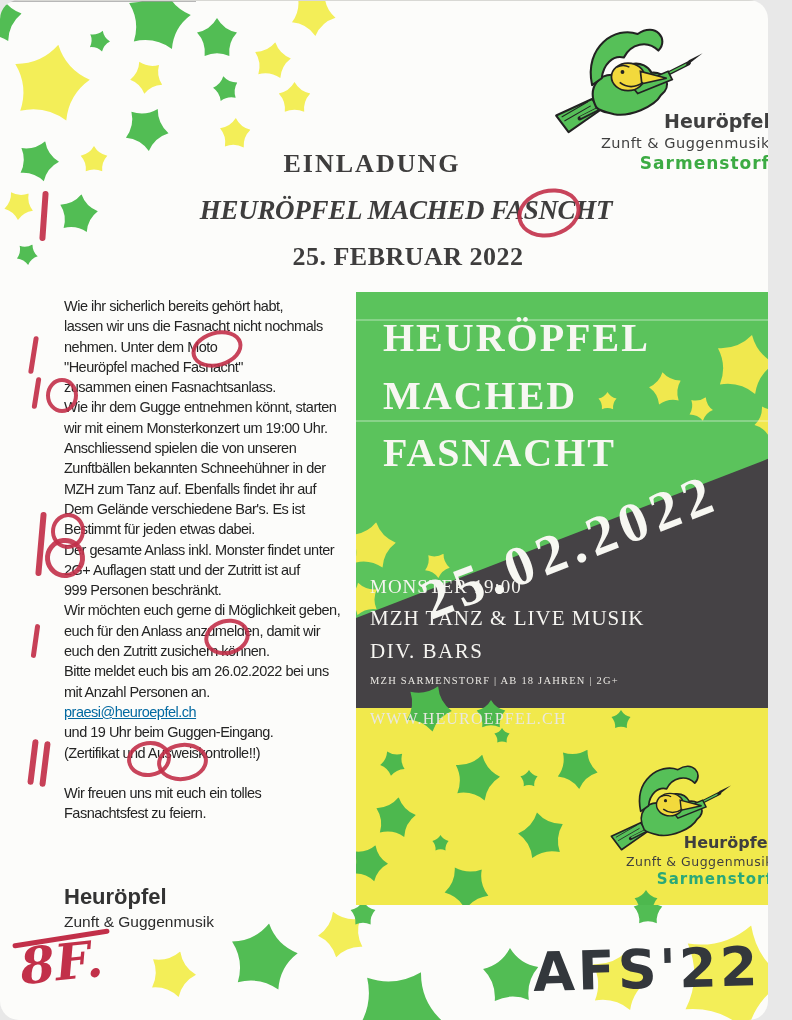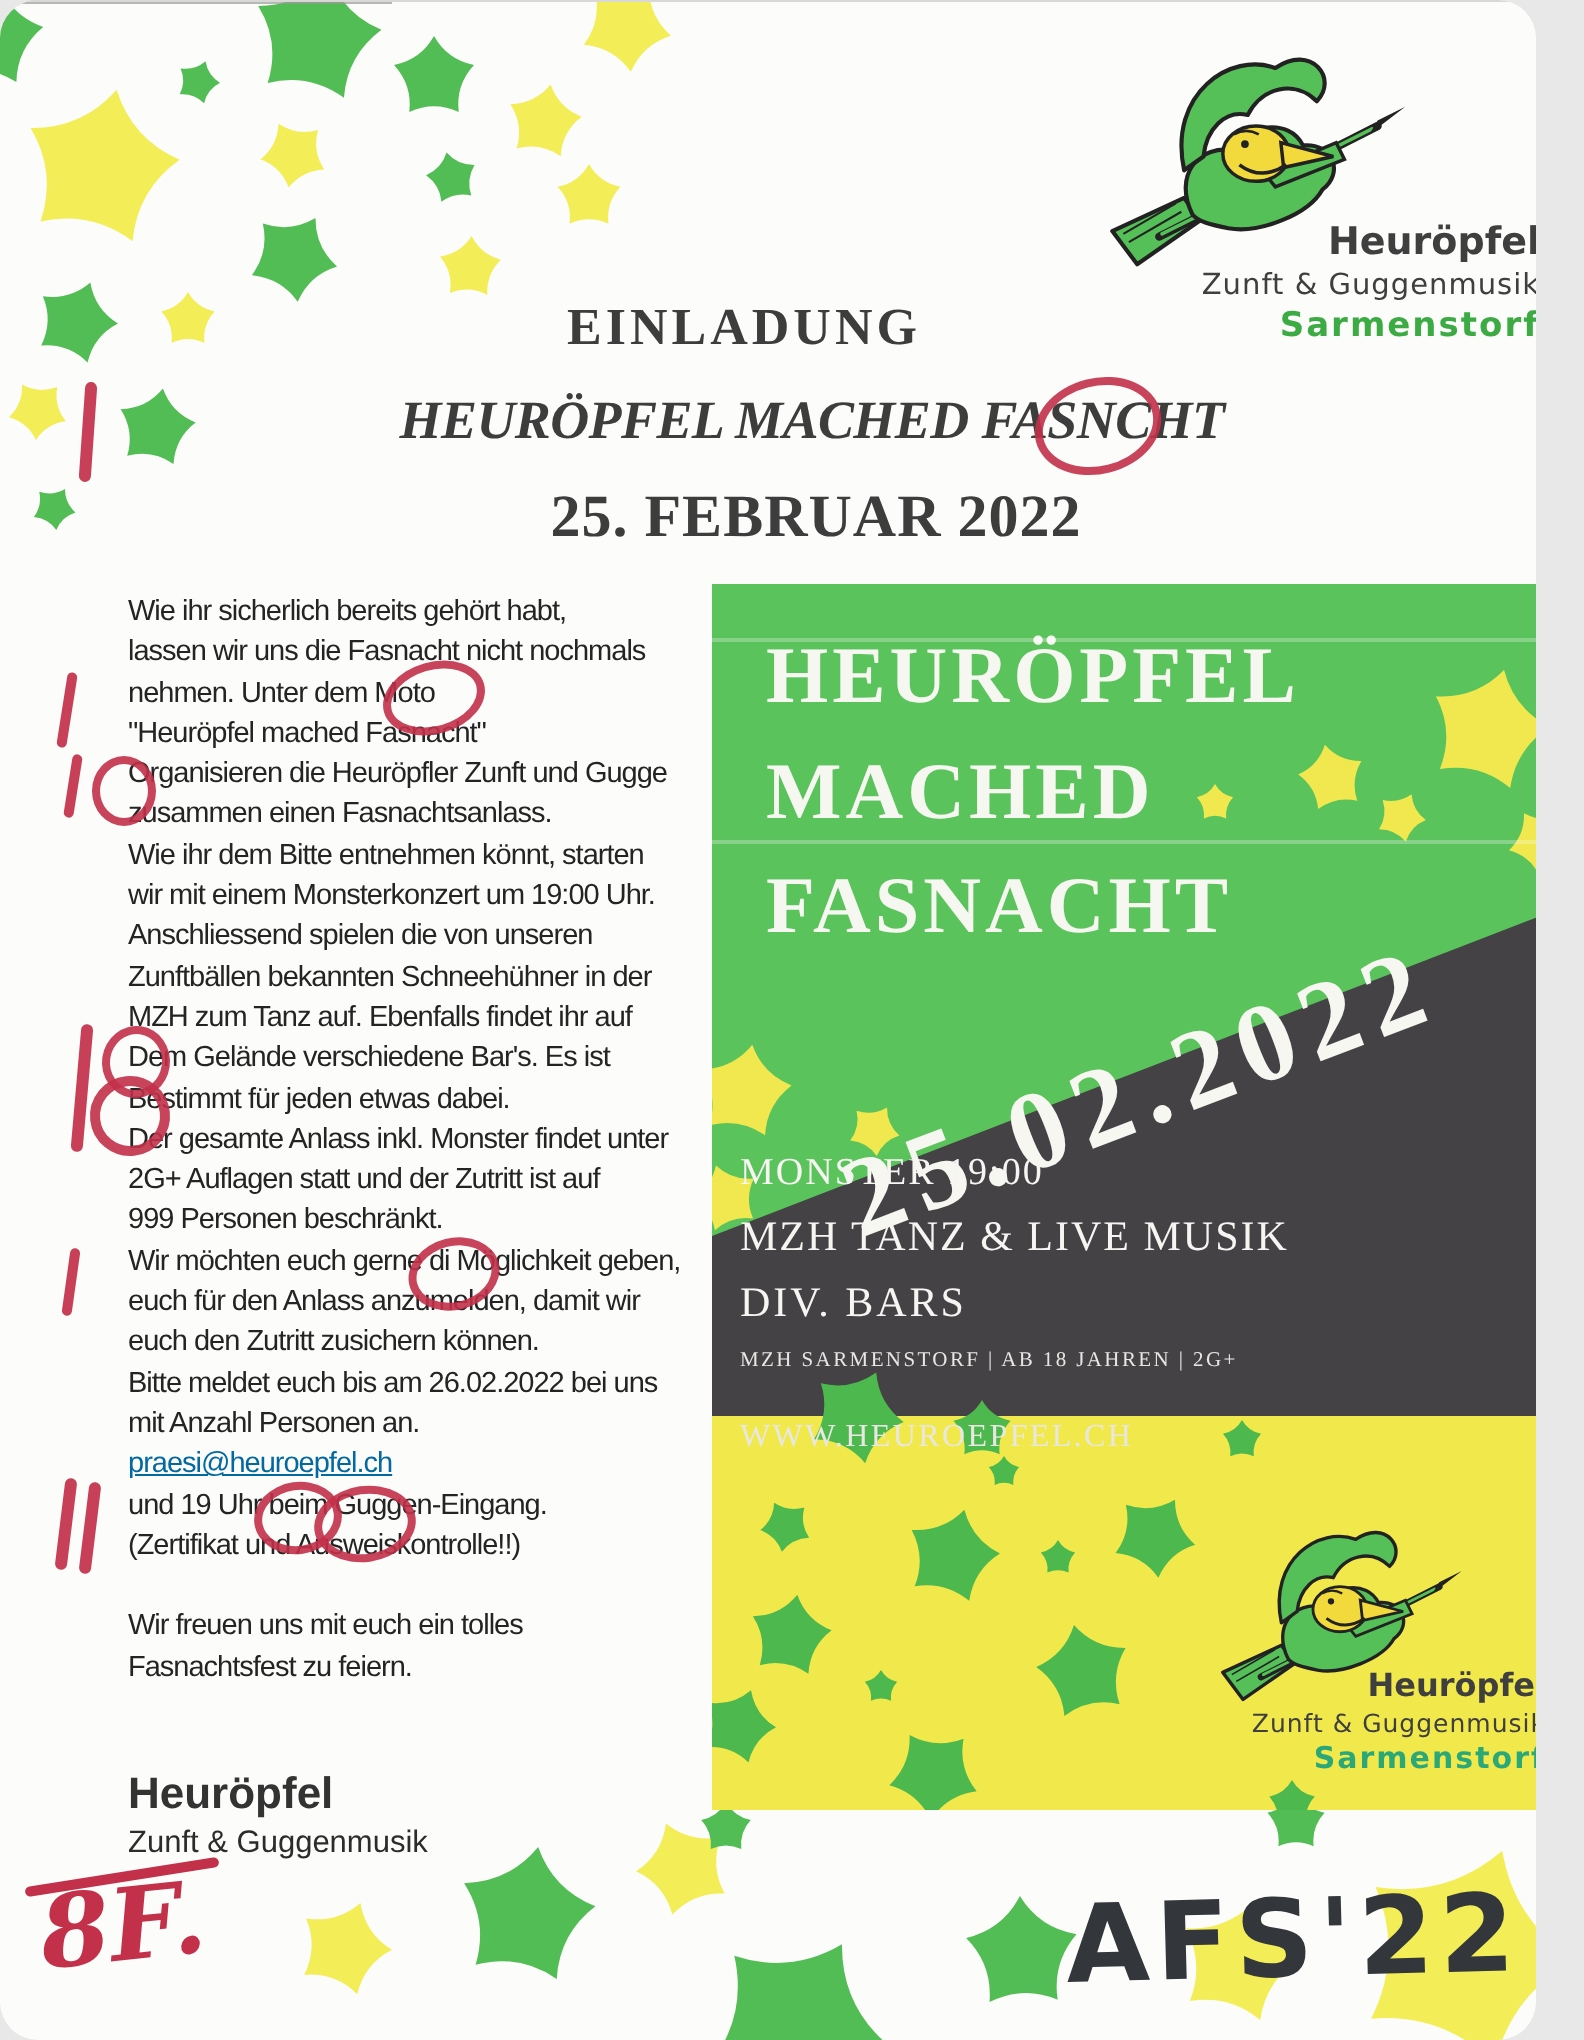--- a/index.html
+++ b/index.html
@@ -20,21 +20,21 @@
   .lt-org{left:470px;top:135px;width:300px;text-align:right;font-family:"DejaVu Sans",sans-serif;
           font-size:14.5px;color:#3f3f3f;letter-spacing:.5px;z-index:3;}
   .lt-place{left:470px;top:153px;width:300px;text-align:right;font-family:"DejaVu Sans",sans-serif;
             font-weight:bold;font-size:17px;color:#3cab43;letter-spacing:1px;z-index:3;}
 
   
   .title1,.title2,.title3{width:700px;text-align:center;font-family:"Liberation Serif",serif;
         font-weight:bold;color:#3e3d3d;z-index:3;}
   .title1{left:22px;top:149px;font-size:26px;letter-spacing:2px;}
   .title2{left:56px;top:195px;font-size:27px;letter-spacing:-.3px;font-style:italic;}
-  .title3{left:58px;top:242px;font-size:30px;letter-spacing:.5px;}
+  .title3{left:58px;top:242px;font-size:26px;letter-spacing:.5px;}
 
   
   .body{left:64px;top:296px;width:300px;z-index:3;font-size:14.5px;letter-spacing:-.5px;
         color:#242424;}
   .body-line{height:20.3px;line-height:20.3px;white-space:nowrap;}
   .email-link{display:block;color:#0369a1;text-decoration:underline;cursor:pointer;}
   .sig-name{left:64px;top:884px;font-size:22px;font-weight:bold;color:#333;z-index:3;}
   .sig-org{left:64px;top:913px;font-size:15.5px;color:#2c2c2c;z-index:3;}
 
   
@@ -221,23 +221,22 @@
 
   <div class="abs title1">EINLADUNG</div>
   <div class="abs title2">HEURÖPFEL MACHED FASNCHT</div>
   <div class="abs title3">25. FEBRUAR 2022</div>
 
   <div id="body-lines" class="abs body">
       <div class="body-line">Wie ihr sicherlich bereits gehört habt,</div>
       <div class="body-line">lassen wir uns die Fasnacht nicht nochmals</div>
       <div class="body-line">nehmen. Unter dem Moto</div>
       <div class="body-line">"Heuröpfel mached Fasnacht"</div>
-      <div class="body-line">Organisieren die Heuröpfler Zunft und Gugge</div>
       <div class="body-line">zusammen einen Fasnachtsanlass.</div>
-      <div class="body-line">Wie ihr dem Bitte entnehmen könnt, starten</div>
+      <div class="body-line">Wie ihr dem Gugge entnehmen könnt, starten</div>
       <div class="body-line">wir mit einem Monsterkonzert um 19:00 Uhr.</div>
       <div class="body-line">Anschliessend spielen die von unseren</div>
       <div class="body-line">Zunftbällen bekannten Schneehühner in der</div>
       <div class="body-line">MZH zum Tanz auf. Ebenfalls findet ihr auf</div>
       <div class="body-line">Dem Gelände verschiedene Bar's. Es ist</div>
       <div class="body-line">Bestimmt für jeden etwas dabei.</div>
       <div class="body-line">Der gesamte Anlass inkl. Monster findet unter</div>
       <div class="body-line">2G+ Auflagen statt und der Zutritt ist auf</div>
       <div class="body-line">999 Personen beschränkt.</div>
       <div class="body-line">Wir möchten euch gerne di Möglichkeit geben,</div>

